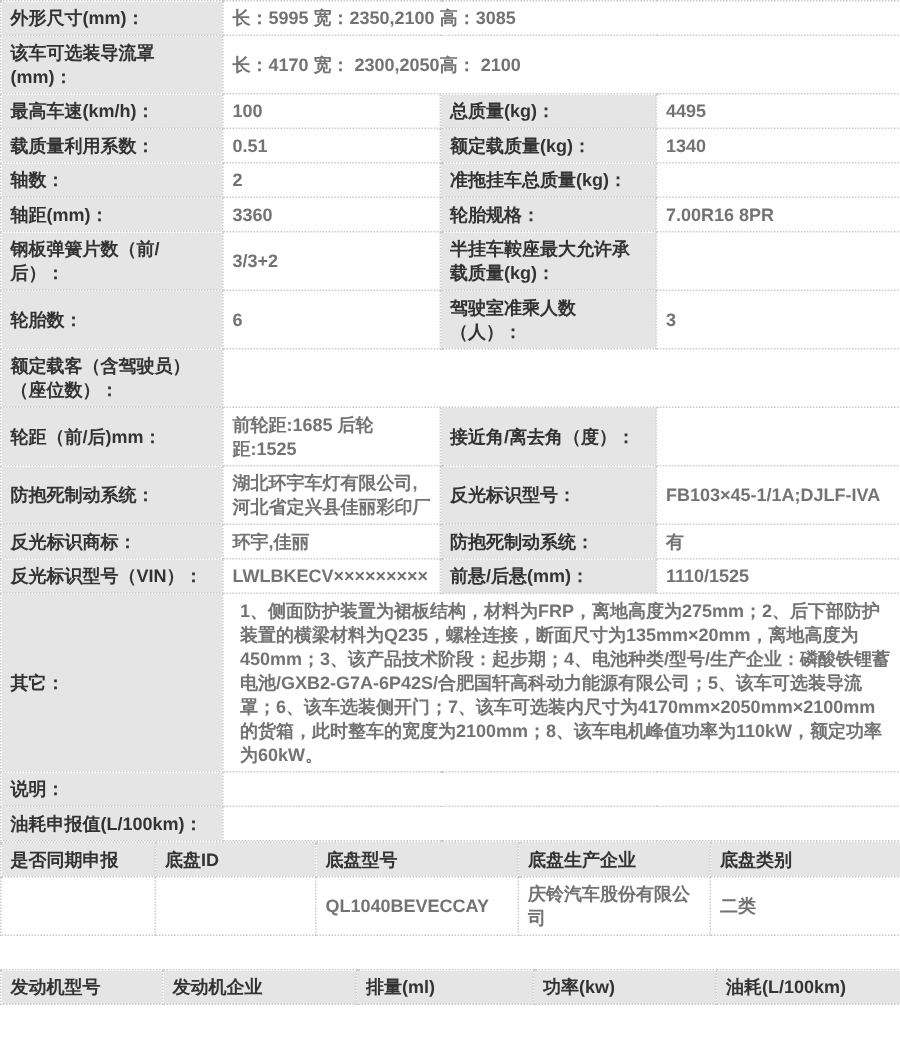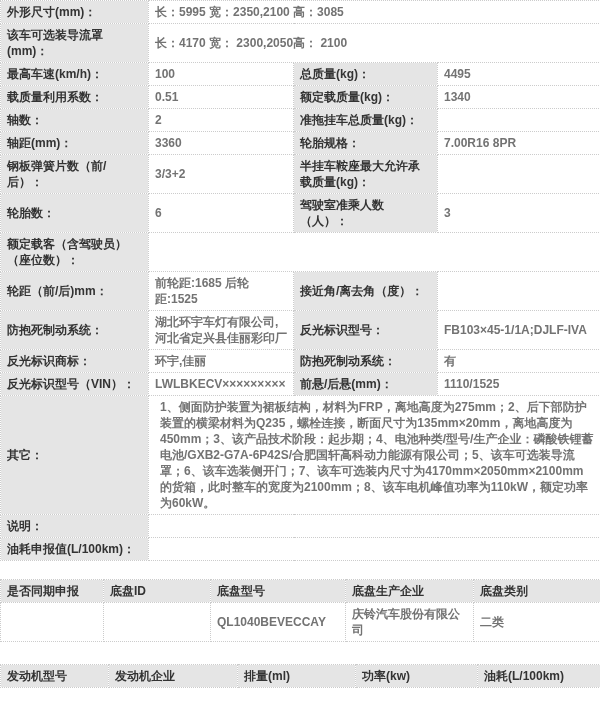--- a/index.html
+++ b/index.html
@@ -28,21 +28,21 @@
     background: #e5e5e5;
     font-weight: bold;
     color: #333333;
   }
   .val {
     background: #ffffff;
     font-weight: bold;
     color: #737373;
   }
   .other-cell { line-height: 16px; padding-left: 11px; }
-  #chassis-table { margin-top: 18px; }
+  #chassis-table { }
   #engine-table { margin-top: 22px; }
 </style>
 </head>
 <body>
 
 <table id="main-table">
   <colgroup>
     <col style="width:148px">
       <col style="width:145px">
       <col style="width:144px">

